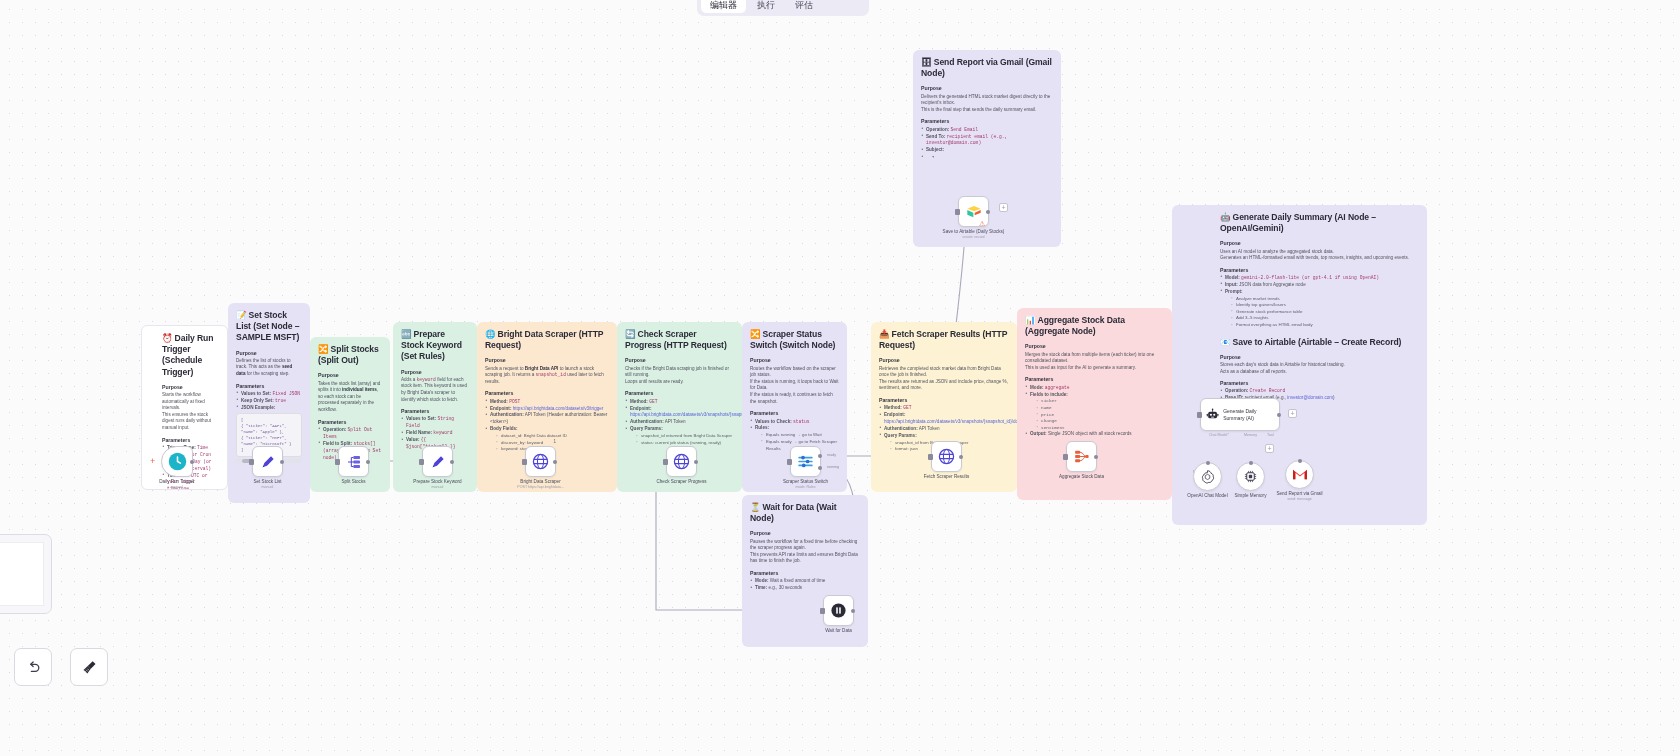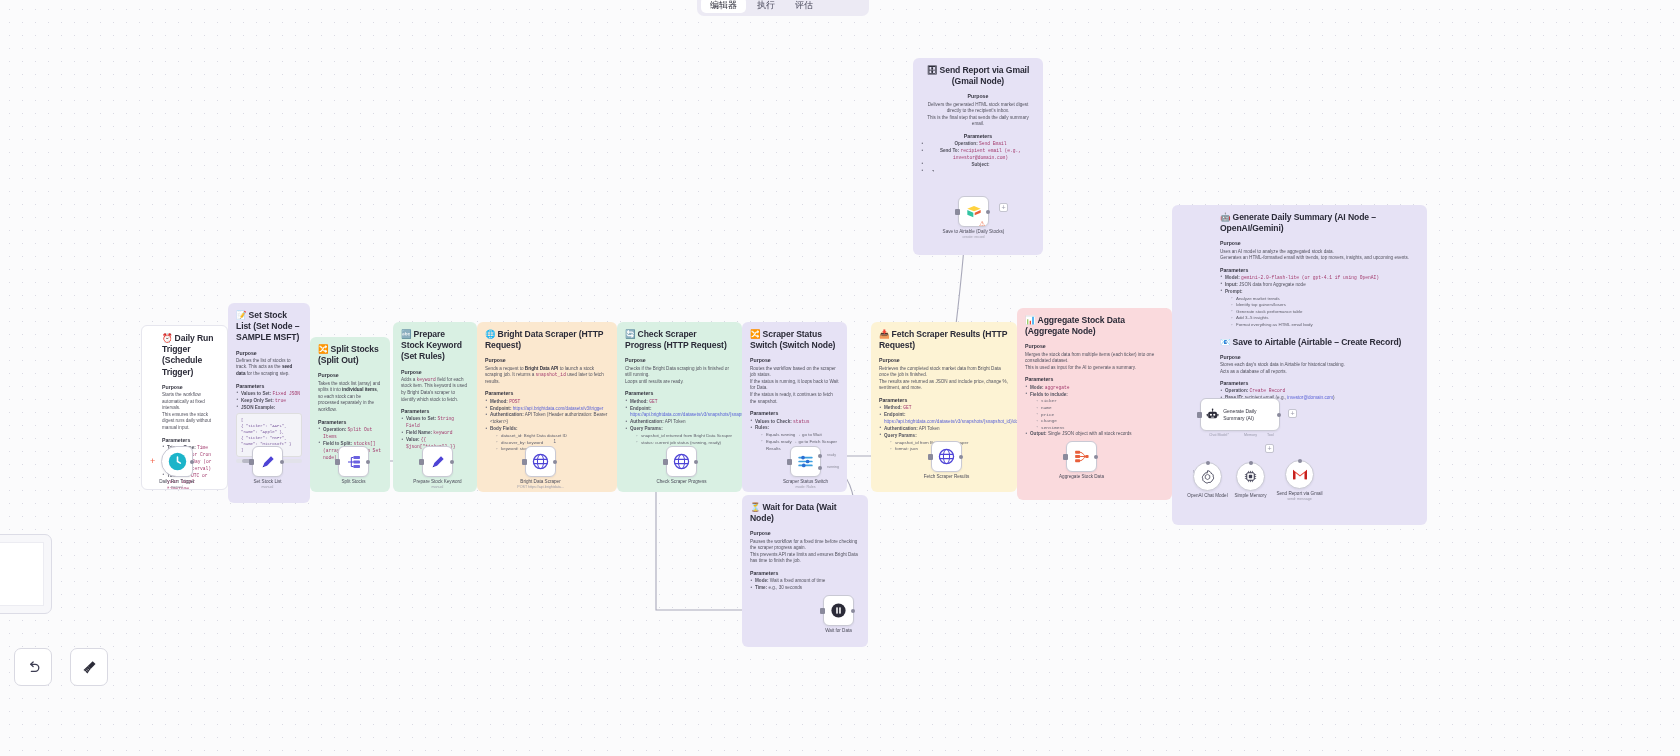--- a/index.html
+++ b/index.html
@@ -486,21 +486,21 @@
       <span class="para">Acts as a database of all reports.</span>
       <span class="sec">Parameters</span>
       <ul class="bul">
         <li><b>Operation:</b> <span class="code">Create Record</span></li>
         <li><b>Base ID:</b> <span>recipient email (e.g., <span class="link">investor@domain.com</span>)</span></li>
         <li><b>Table:</b></li>
       </ul>
     </div>
   </div>
 
-  <div class="note" style="left:913px; top:58px; width:130px; height:197px; background:#e6e2f5;text-align:center;">
+  <div class="note" style="left:913px; top:50px; width:148px; height:197px; background:#e6e2f5;">
     <span class="note-title"><span class="emo">🗄</span><span>Send Report via Gmail (Gmail Node)</span></span>
     <span class="sec">Purpose</span>
     <span class="para">Delivers the generated HTML stock market digest directly to the recipient's inbox.</span>
     <span class="para">This is the final step that sends the daily summary email.</span>
     <span class="sec">Parameters</span>
     <ul class="bul">
       <li><b>Operation:</b> <span class="code">Send Email</span></li>
       <li><b>Send To:</b> <span class="code">recipient email (e.g., investor@domain.com)</span></li>
       <li><b>Subject:</b> <span class="code"></span></li>
       <li><b></b>

